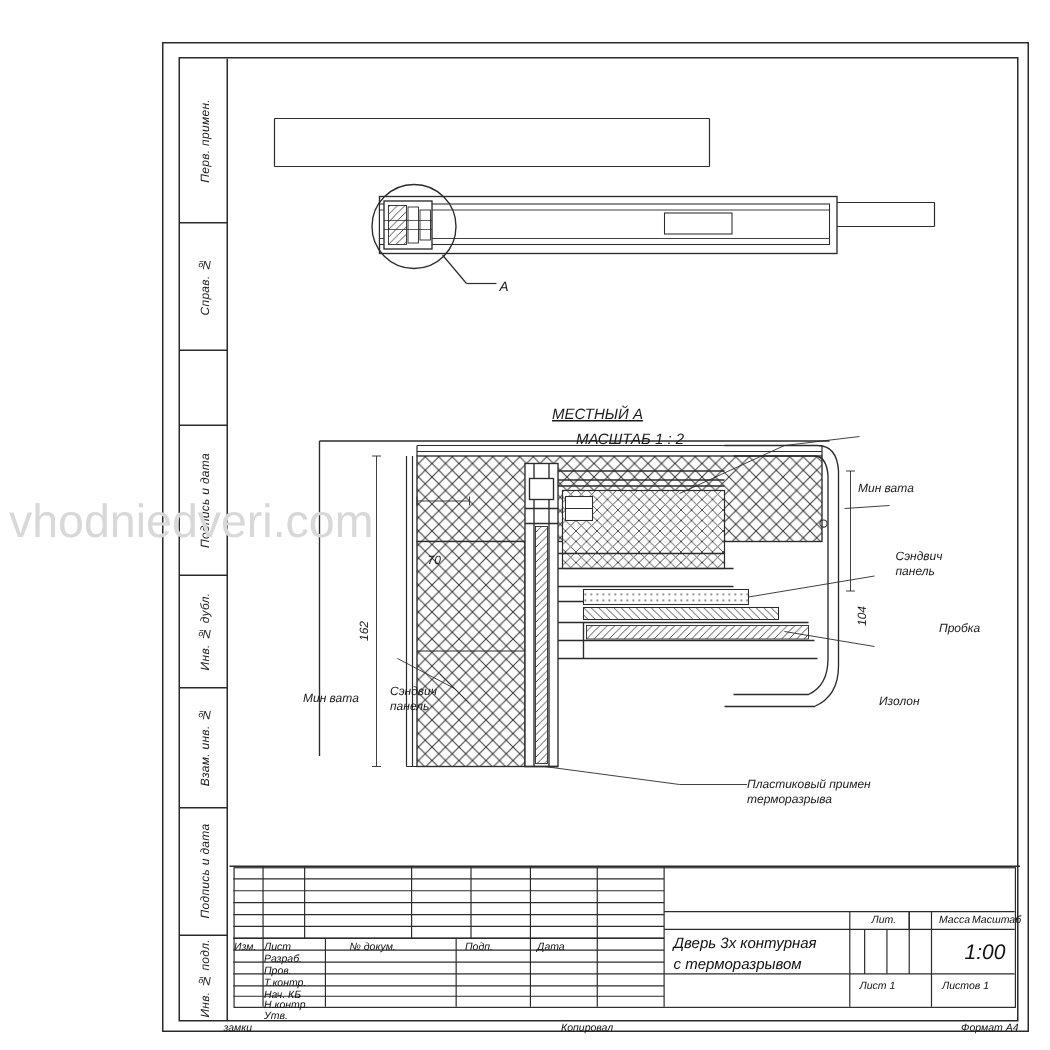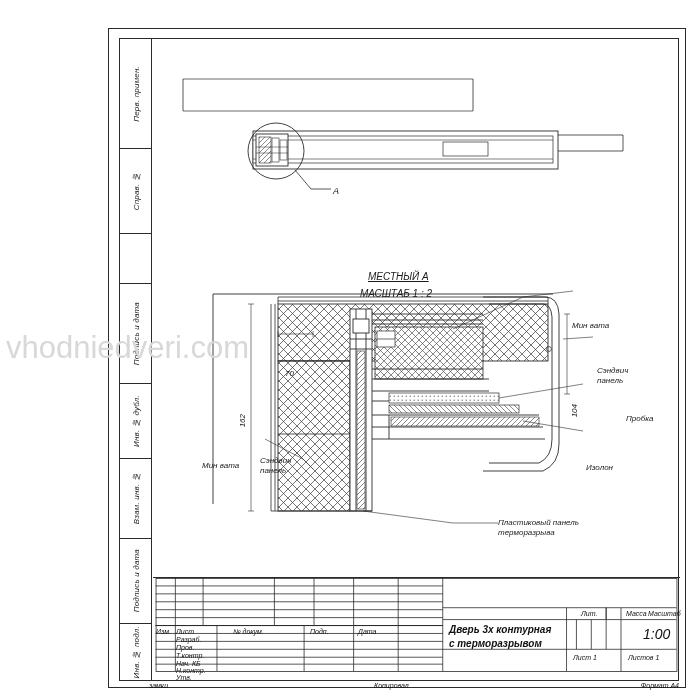--- a/index.html
+++ b/index.html
@@ -88,21 +88,20 @@
     font-style:italic;
     color:#111;
     white-space:nowrap;
   }
   .tbtitle{
     position:absolute;
     font-size:10px;
     font-style:italic;
     color:#111;
     white-space:nowrap;
-    font-weight:bold;
   }
   .tbscale{
     position:absolute;
     font-size:14px;
     font-style:italic;
     color:#111;
   }
   .bottomtxt{
     position:absolute;
     font-size:7px;
@@ -299,31 +298,31 @@
 
         <path d="M150,420 L112,400"></path>
 
         <path d="M160,430 L140,410"></path>
 
         <path d="M210,472 L300,484 L345,484"></path>
       </g>
     </svg>
 
     <div class="lbl big" style="left:248px;top:232px;text-decoration:underline;">МЕСТНЫЙ А</div>
-    <div class="lbl big" style="left:240px;top:249px;">МАСШТАБ 1 : 2</div>
+    <div class="lbl big" style="left:264px;top:249px;">МАСШТАБ 1 : 2</div>
 
     <div class="lbl" style="left:452px;top:282px;">Мин вата</div>
     <div class="lbl" style="left:477px;top:327px;">Сэндвич</div>
     <div class="lbl" style="left:477px;top:337px;">панель</div>
     <div class="lbl" style="left:466px;top:375px;margin-left:40px;">Пробка</div>
     <div class="lbl" style="left:466px;top:424px;">Изолон</div>
     <div class="lbl" style="left:82px;top:422px;">Мин вата</div>
     <div class="lbl" style="left:140px;top:417px;">Сэндвич</div>
     <div class="lbl" style="left:140px;top:427px;">панель</div>
-    <div class="lbl" style="left:378px;top:479px;">Пластиковый панель</div>
+    <div class="lbl" style="left:378px;top:479px;">Пластиковый примен</div>
     <div class="lbl" style="left:378px;top:489px;">терморазрыва</div>
 
     <div class="lbl" style="left:165px;top:330px;">70</div>
     <div class="lbl" style="left:118px;top:375px;writing-mode:vertical-rl;transform:rotate(180deg);">162</div>
     <div class="lbl" style="left:450px;top:365px;writing-mode:vertical-rl;transform:rotate(180deg);">104</div>
 
     <div id="titleblock">
       <svg id="tb-line" width="527" height="103" viewBox="0 0 527 103">
         <g stroke="#2b2b2b" fill="none" stroke-width="0.8">
 

